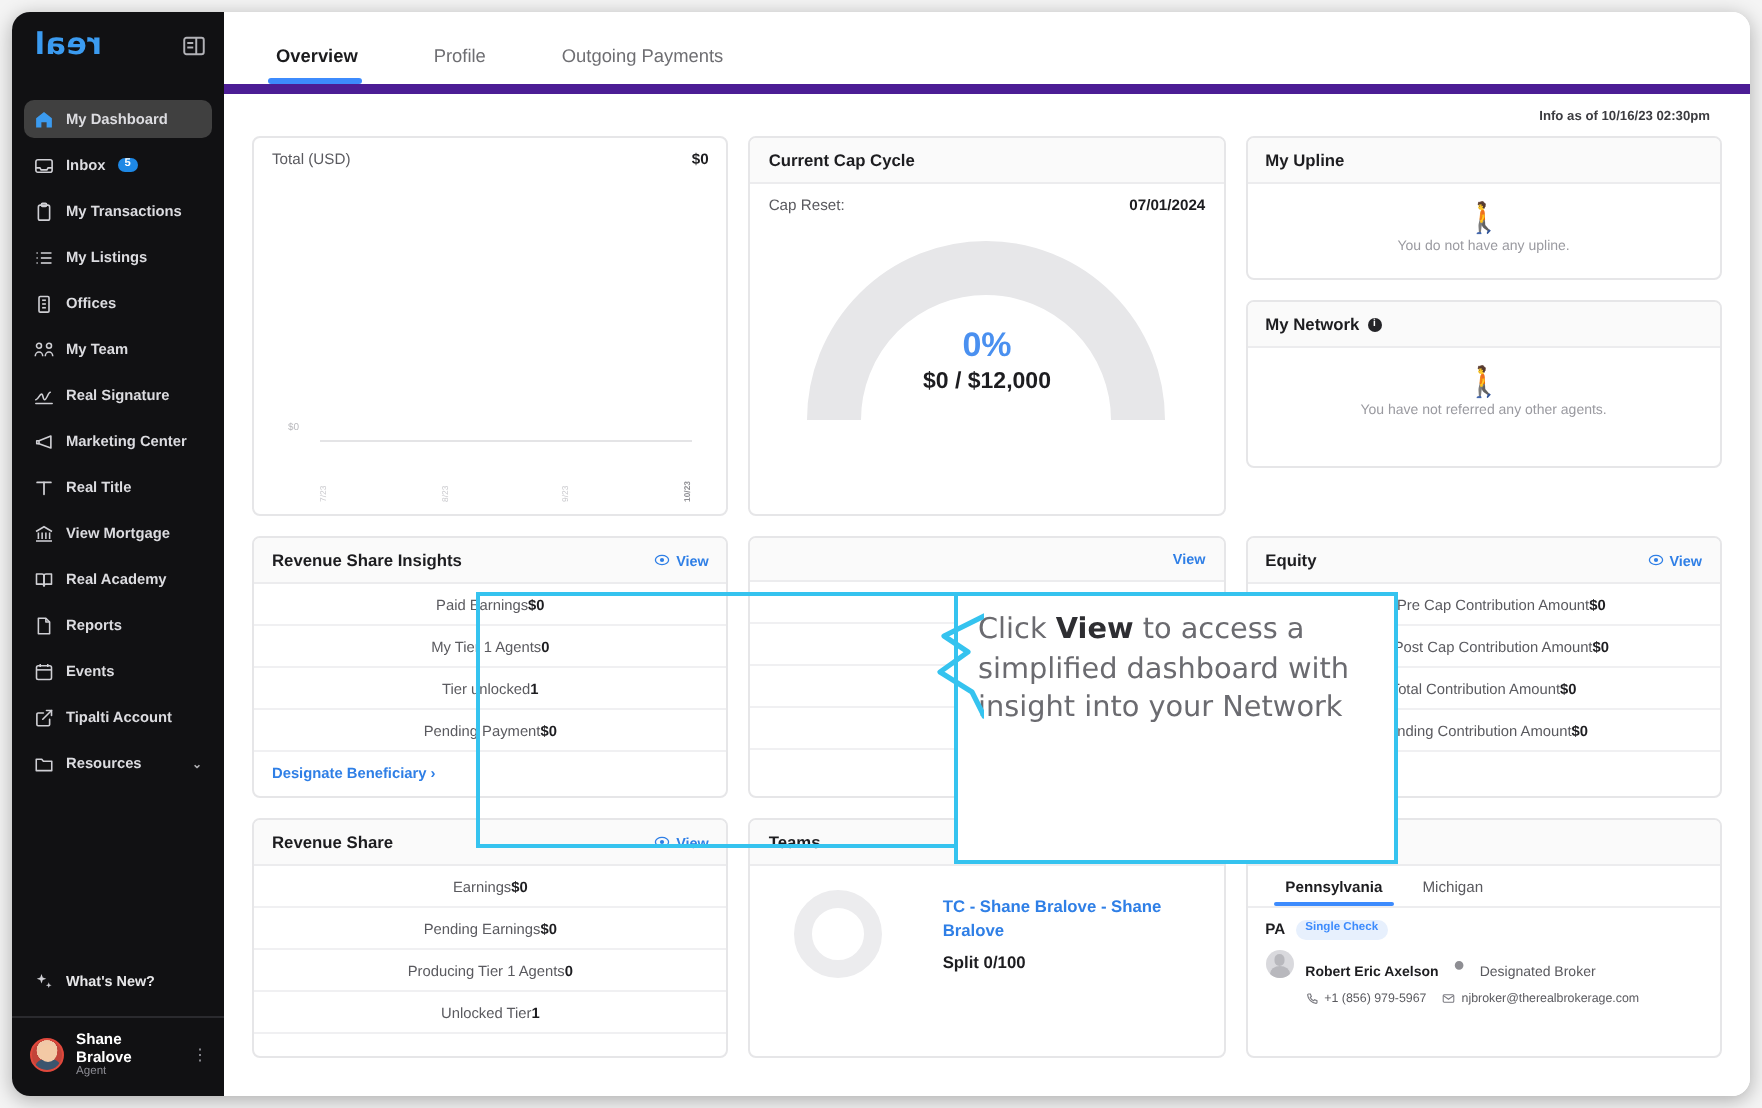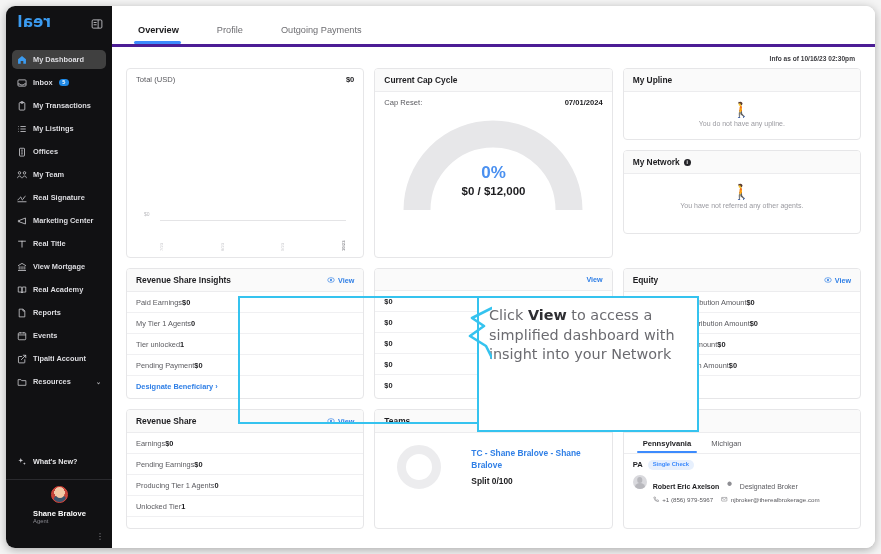--- a/index.html
+++ b/index.html
@@ -80,21 +80,20 @@
     display:flex; align-items:center; gap:6px;
     font-size: 7.2px; font-weight:700;
     padding: 0 11px; height: 18px;
     margin-bottom: 8px; cursor:pointer;margin-top:40px;
   }
   .user-bar {
     border-top: 1px solid #2a2a2e;
     display:flex; align-items:center; gap:6px;
     padding: 6px 8px 7px 9px;
     cursor: pointer;
-    flex-direction: column;
   }
   .avatar {
     width: 17px; height: 17px; border-radius: 50%;
     background: radial-gradient(circle at 50% 35%, #f0c8a8 0 42%, #c2443a 43% 100%);
     border: 1.4px solid #e0483c;
     flex: 0 0 17px;
     position: relative; overflow:hidden;
   }
   .avatar::after {
     content:""; position:absolute; left:50%; top:56%;
@@ -115,21 +114,21 @@
   
   .main {
     flex: 1 1 auto;
     background: #ffffff;
     display:flex; flex-direction:column;
     position: relative;
     overflow: hidden;
   }
   .tabbar {
     height: 41px;
-    border-bottom: 3px solid #4c1d95;
+    border-bottom: 5px solid #4c1d95;
     display:flex; align-items:flex-end;
     padding-left: 22px;
     gap: 0px;
     flex: 0 0 41px;
   }
   .tab {
     font-size: 9.2px;
     color: #6e6e72;
     padding: 0 16px 9px 4px;
     margin-right: 18px;
@@ -185,21 +184,21 @@
   }
   .view-link svg { width: 8px; height: 8px; display:block; }
   .info-dot {
     width:7px; height:7px; border-radius:50%;
     background:#242428; color:#fff;
     font-size:5px; font-weight:700;
     display:inline-flex; align-items:center; justify-content:center;
     line-height:1;
   }
   .row {
-    display:flex; align-items:center; justify-content:flex-start;
+    display:flex; align-items:center; justify-content:center;
     padding: 5.5px 9px;
     border-bottom: 1px solid #f0f0f2;
     font-size: 7.4px;
   }
   .row:last-child { border-bottom: none; }
   .row-label { color:#5a5a5f; }
   .row-value { color:#1d1d20; font-weight:700; }
   .card-link-row {
     padding: 6px 9px 7px;
     font-size: 7.4px; font-weight:700; color:#2f7fe6;

